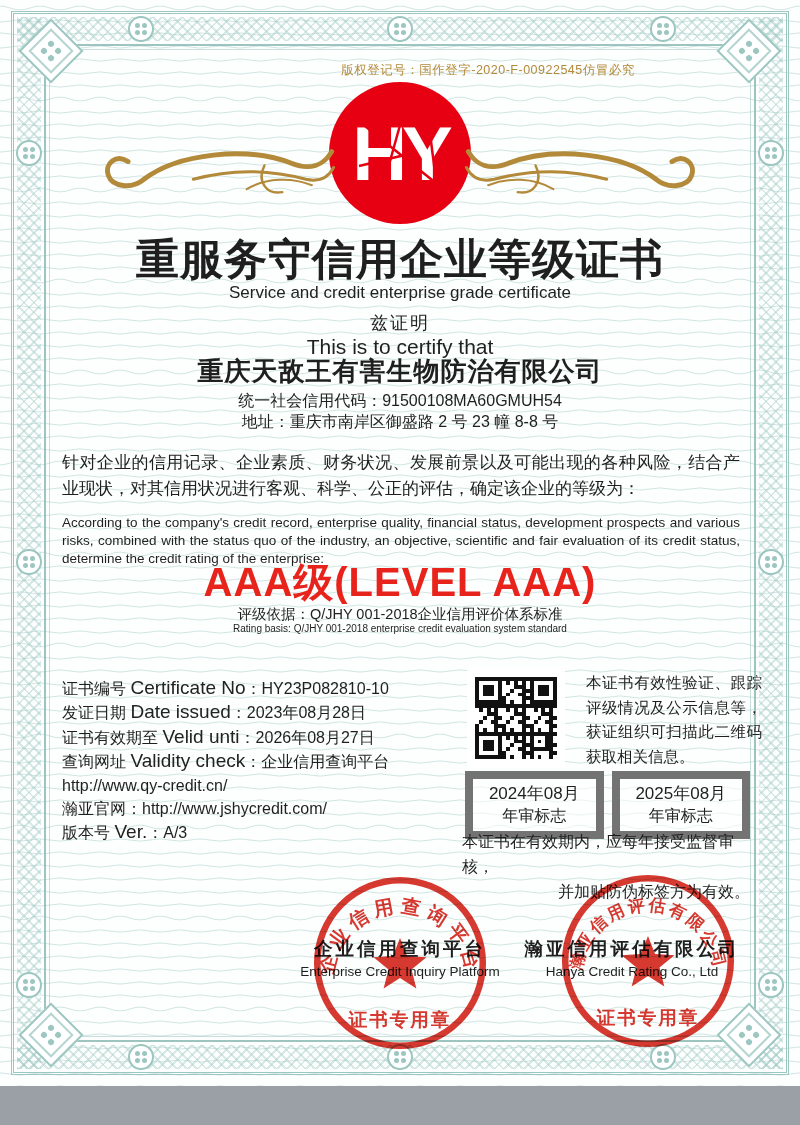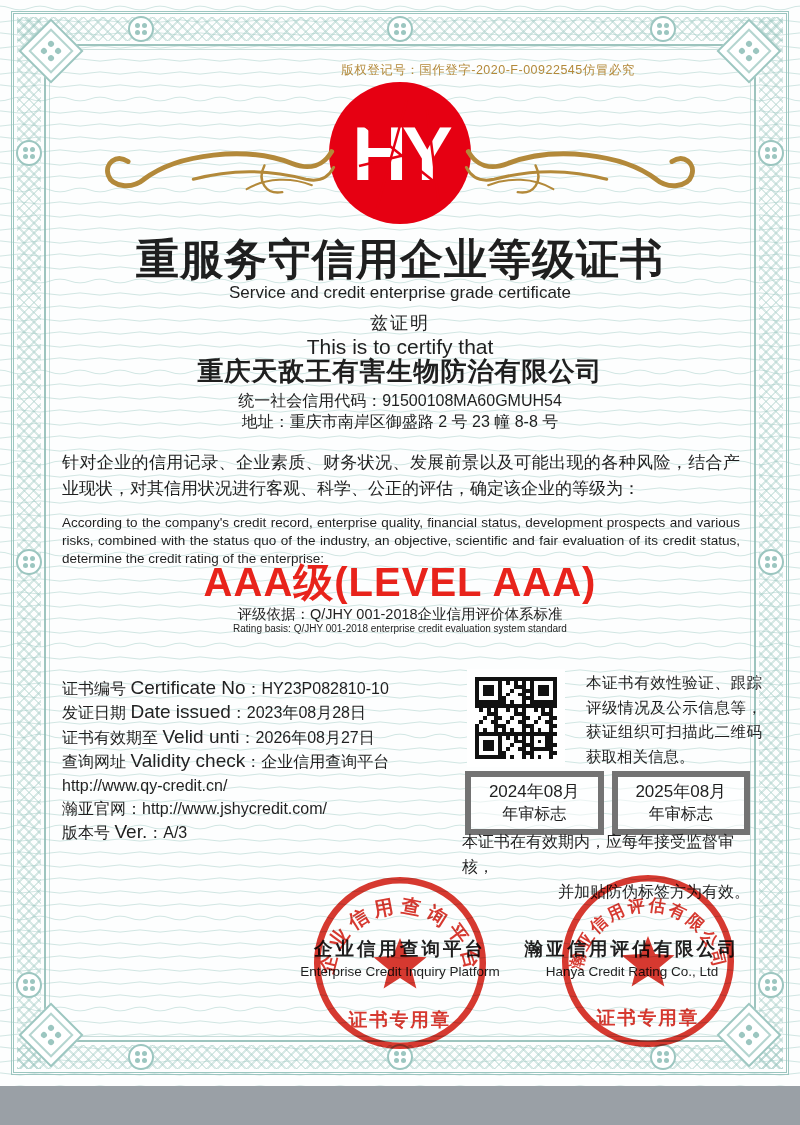--- a/index.html
+++ b/index.html
@@ -54,21 +54,21 @@
   .basis-en{top:623px;font-size:10px;}
 
   .details{left:62px;top:676px;width:400px;}
   .dline{font-size:16px;line-height:23.4px;white-space:nowrap;}
   .dline .en{font-size:19px;color:#222;}
 
   .qr-wrap{left:467px;top:669px;width:98px;height:98px;background:#fff;z-index:3;}
   .qr-wrap svg{width:100%;height:100%;display:block;}
   .qr-note{left:574px;top:671px;width:176px;font-size:15.5px;line-height:24.6px;text-align:justify;margin-left:12px;}
   .review-row{left:465px;top:771px;width:285px;display:flex;gap:8px;}
-  .review-box{flex:1;border:6px solid #737373;background:rgba(255,255,255,.55);padding:4px 7px 5px;text-align:center;}
+  .review-box{flex:1;border:8px solid #737373;background:rgba(255,255,255,.55);padding:4px 7px 5px;text-align:center;}
   .review-box .b1{font-size:17px;line-height:22px;}
   .review-box .b2{font-size:16px;line-height:21px;}
   .validity{left:462px;top:829px;width:288px;font-size:16px;line-height:25px;}
   .validity .l2{text-align:right;}
 
   .seal{position:absolute;width:186px;height:186px;z-index:4;mix-blend-mode:multiply;opacity:.92;}
   .seal.left{left:307px;top:870px;} .seal.right{left:555px;top:868px;}
   .seal circle{fill:none;stroke:var(--seal-red,#d5281e);stroke-width:7;}
   .seal .star{fill:var(--seal-red,#d5281e);}
   .seal text{fill:var(--seal-red,#d5281e);font-weight:700;}

